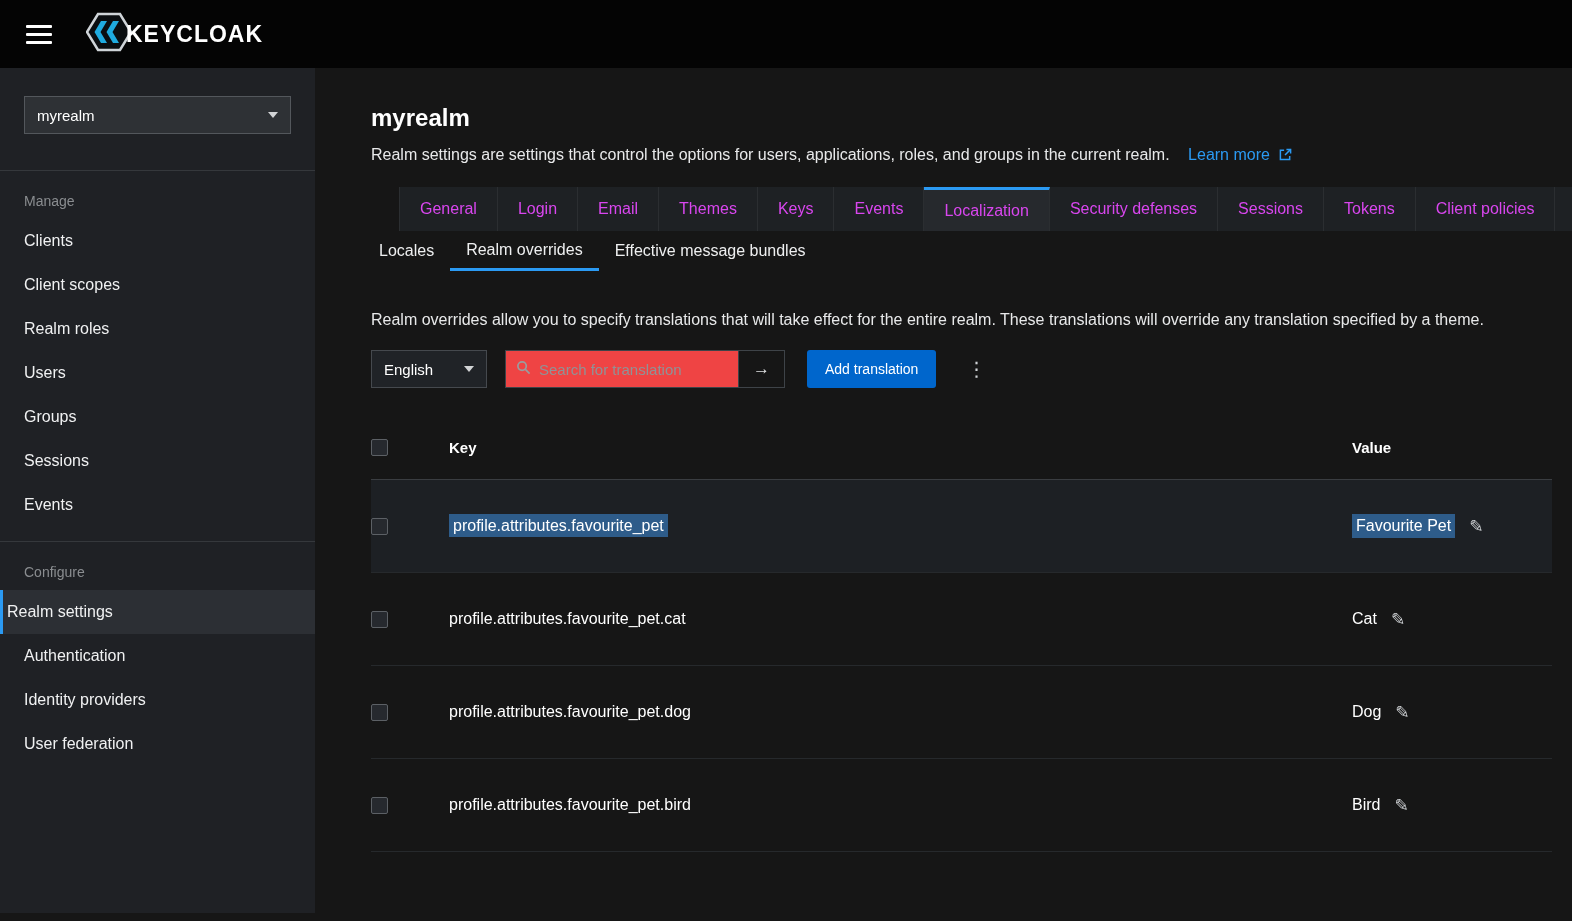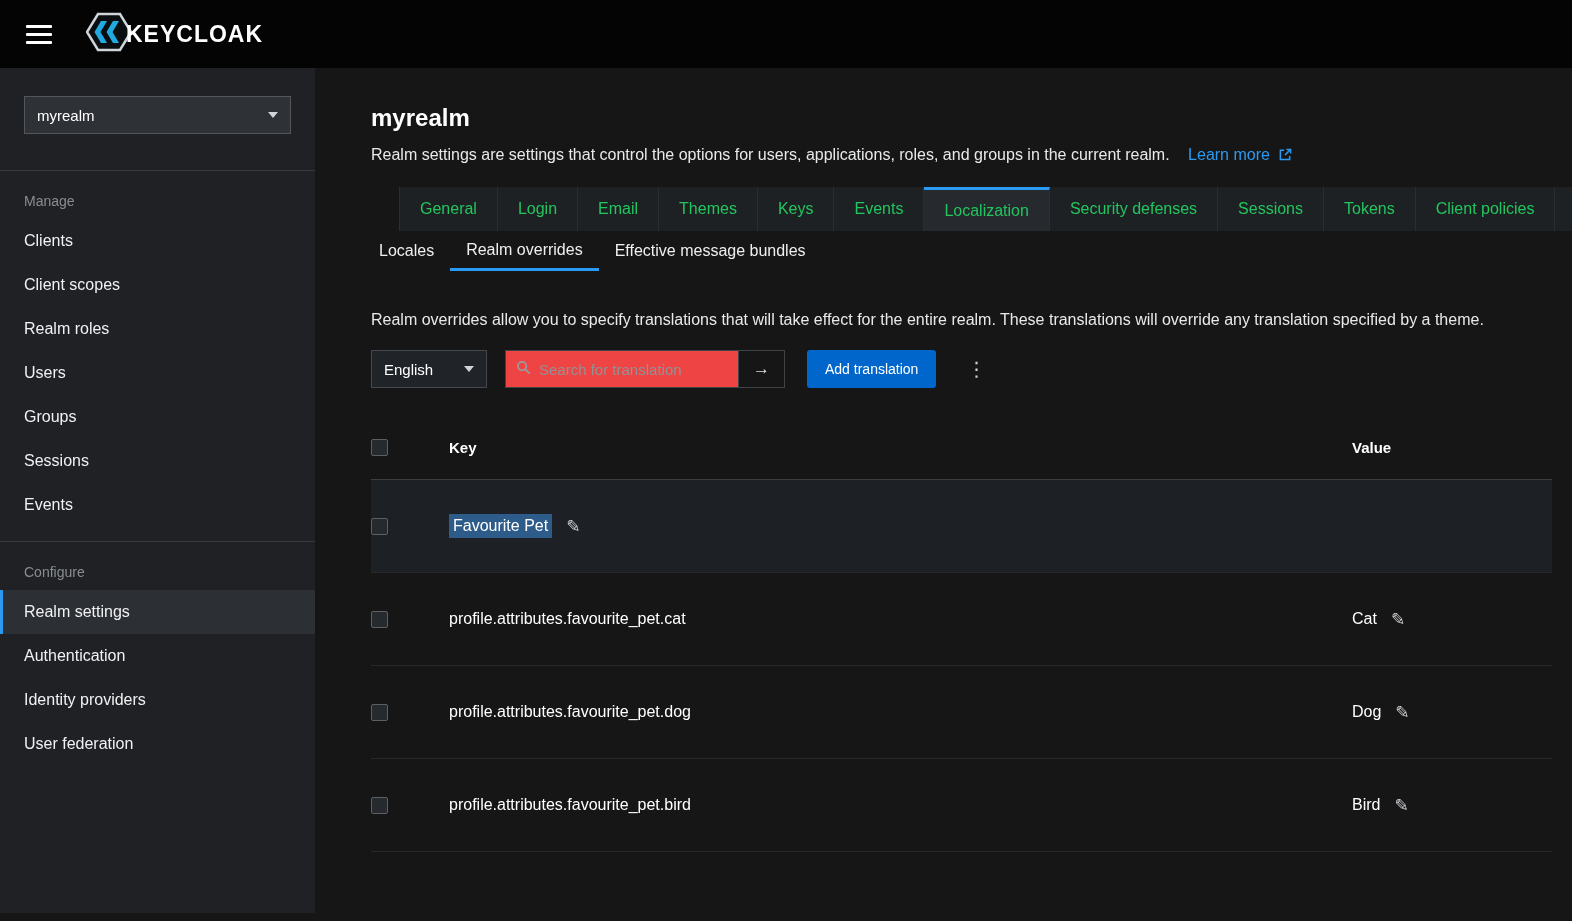--- a/index.html
+++ b/index.html
@@ -68,21 +68,21 @@
     height: 44px;
     line-height: 44px;
     padding-left: 24px;
     font-size: 16px;
     color: #f0f1f2;
     cursor: pointer;
   }
   .nav-item.active {
     background: #2c2f34;
     border-left: 3px solid #2b9af3;
-    padding-left: 21px;
+    padding-left: 4px;
   }
 
   
   .main { flex: 1; padding: 36px 20px 0 28px; overflow: hidden; }
   .page-title { font-size: 24px; font-weight: bold; margin-bottom: 14px; }
   .page-desc { font-size: 16px; color: #e8e9ea; }
   .learn-more { color: #2b9af3; margin-left: 14px; cursor: pointer; white-space: nowrap; }
   .ext-icon { display: inline-block; vertical-align: -1px; margin-left: 5px; }
 
   
@@ -93,21 +93,21 @@
     overflow: hidden;
     white-space: nowrap;
   }
   .tab {
     padding: 0 20px;
     height: 44px;
     line-height: 44px;
     background: #1e2124;
     border-right: 1px solid #2b2e31;
     font-size: 16px;
-    color: #22c55e;
+    color: #d946ef;
     cursor: pointer;
     flex-shrink: 0;
   }
   .tab:first-child { border-left: 1px solid #2b2e31; }
   .tab.active {
     background: #26292d;
     border-top: 3px solid #2b9af3;
     line-height: 41px;
   }
 
@@ -347,20 +347,23 @@
           <div class="checkbox"></div>
         </div>
         <div class="cell-key">Key</div>
         <div class="cell-value">Value</div>
       </div>
 
       <div class="trow selected">
         <div class="cell-check">
           <div class="checkbox"></div>
         </div>
+        <div class="cell-key">
+          <span class="hl">profile.attributes.favourite_pet</span>
+        </div>
         <div class="cell-value">
           <span class="hl">Favourite Pet</span>
           <button class="edit-btn"><span>✎</span></button>
         </div>
       </div>
 
       <div class="trow">
         <div class="cell-check">
           <div class="checkbox"></div>
         </div>

